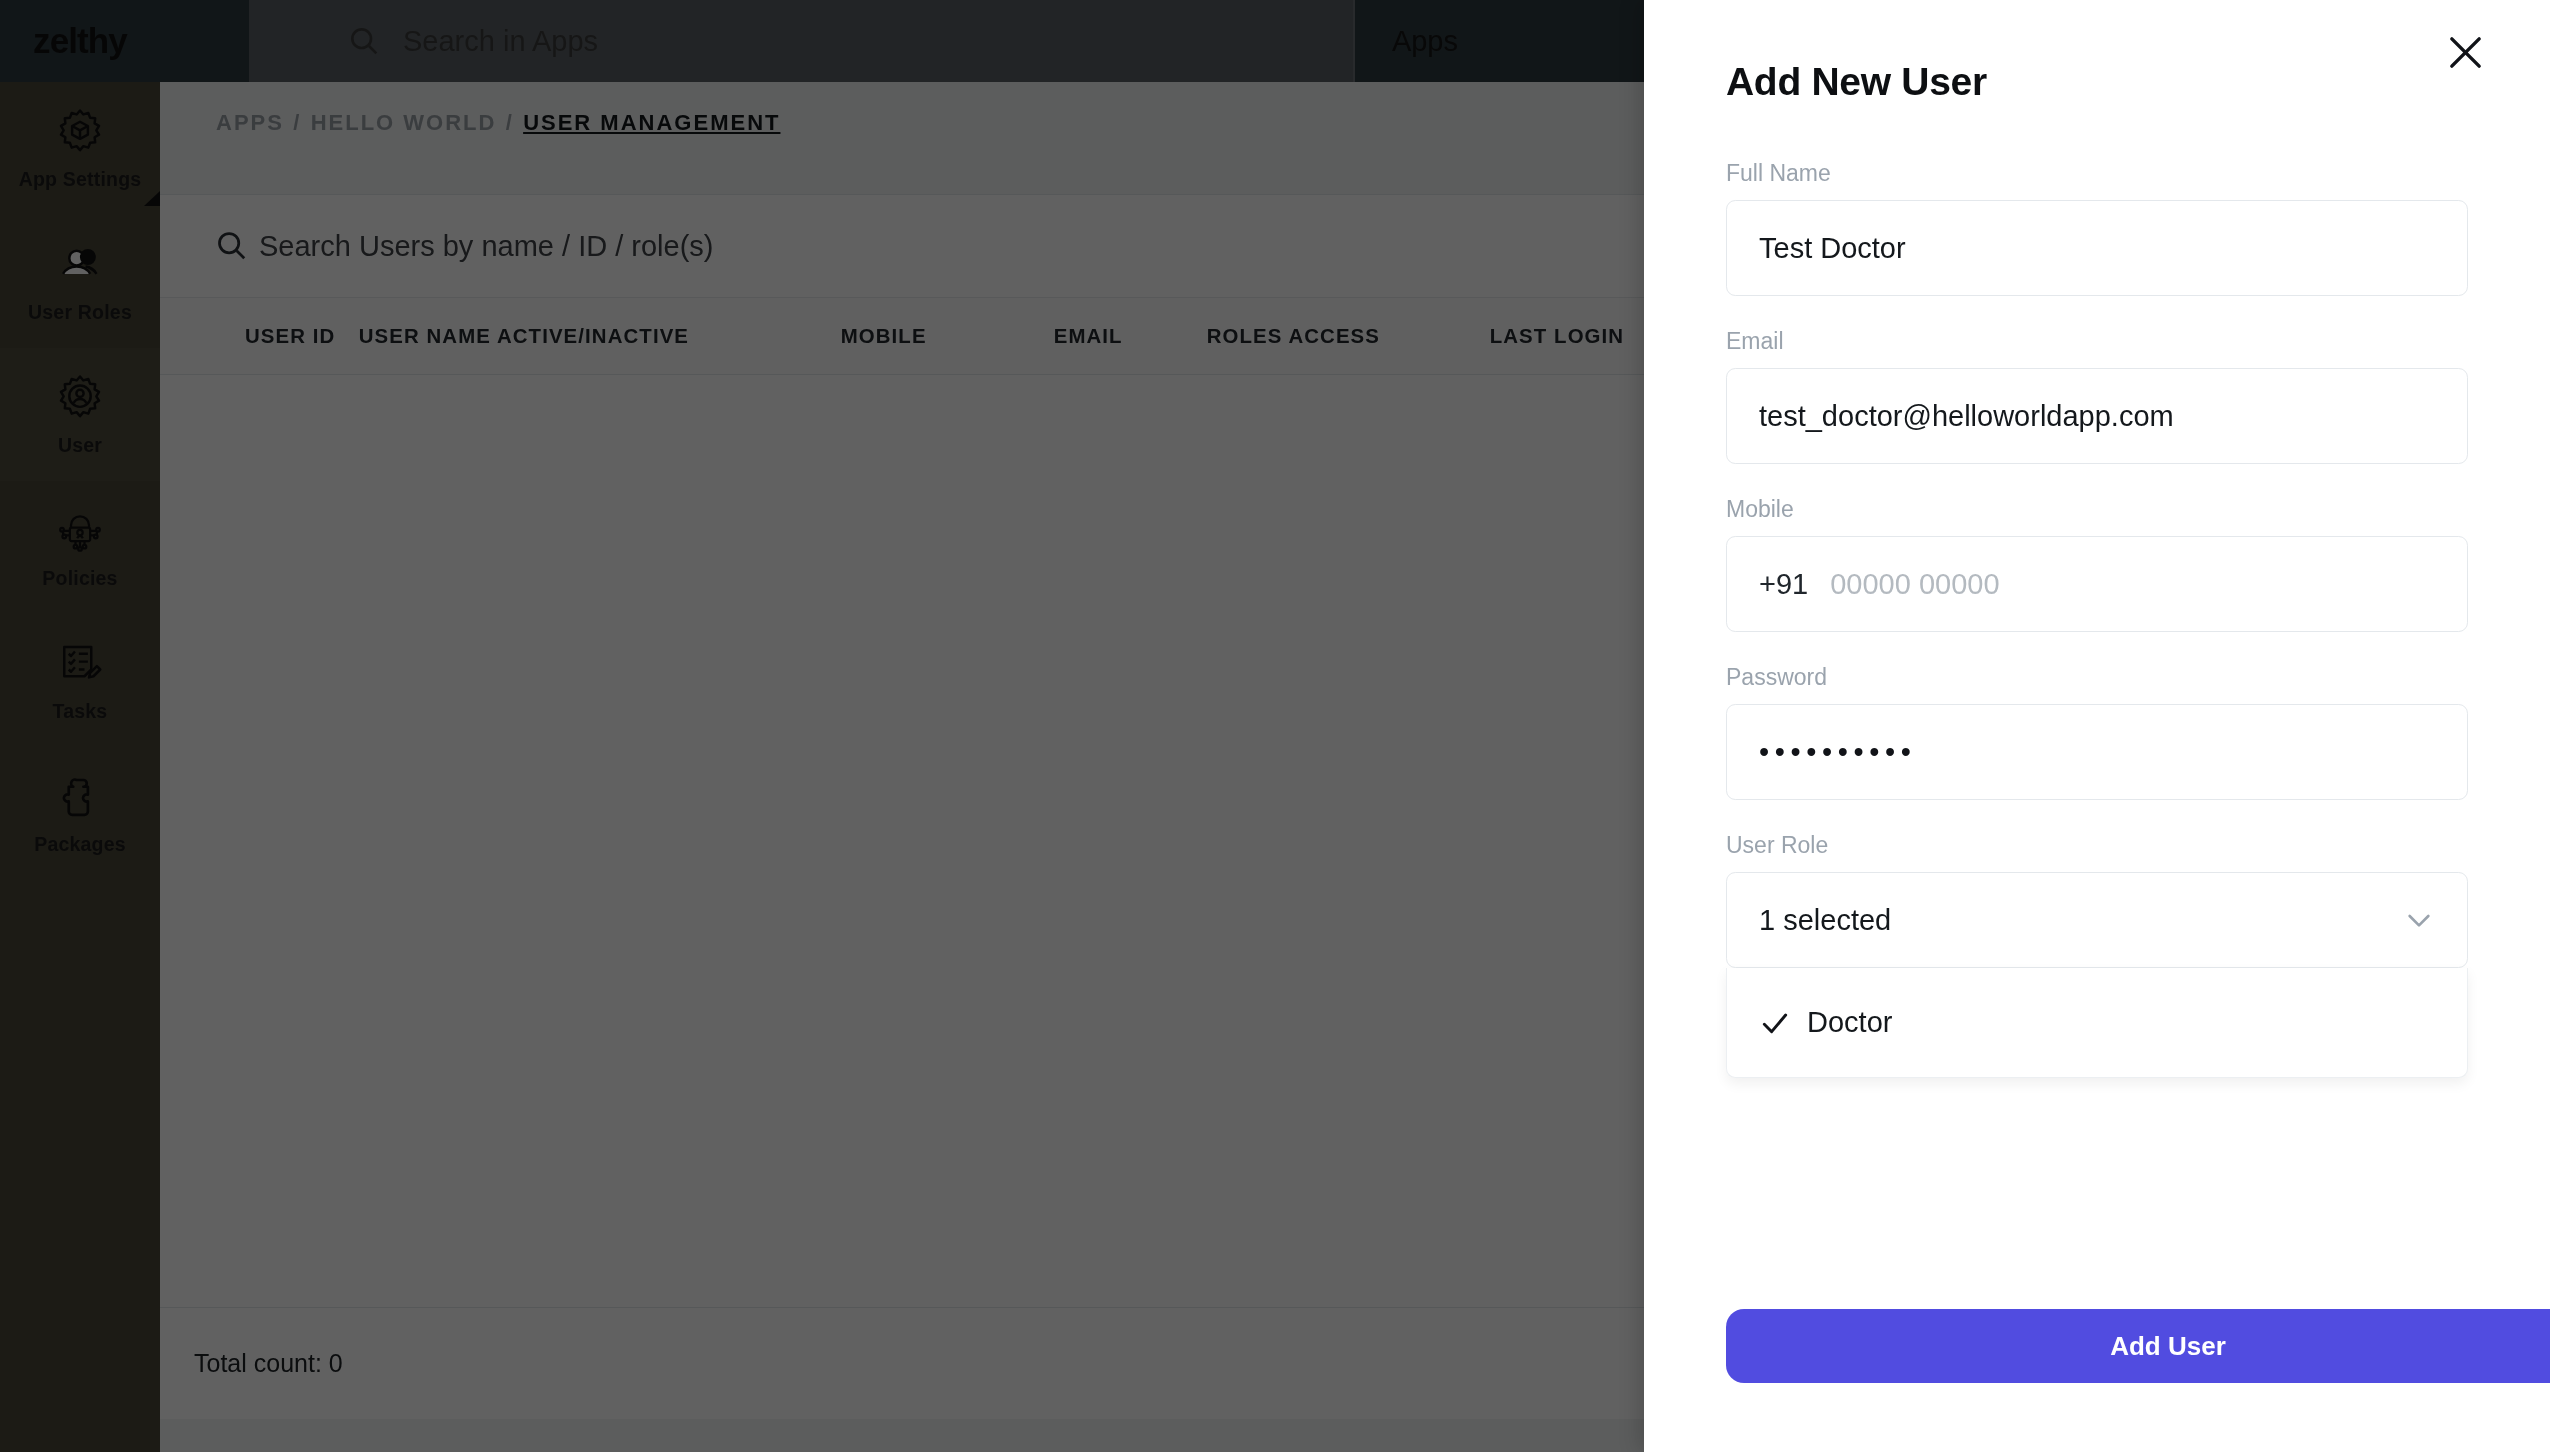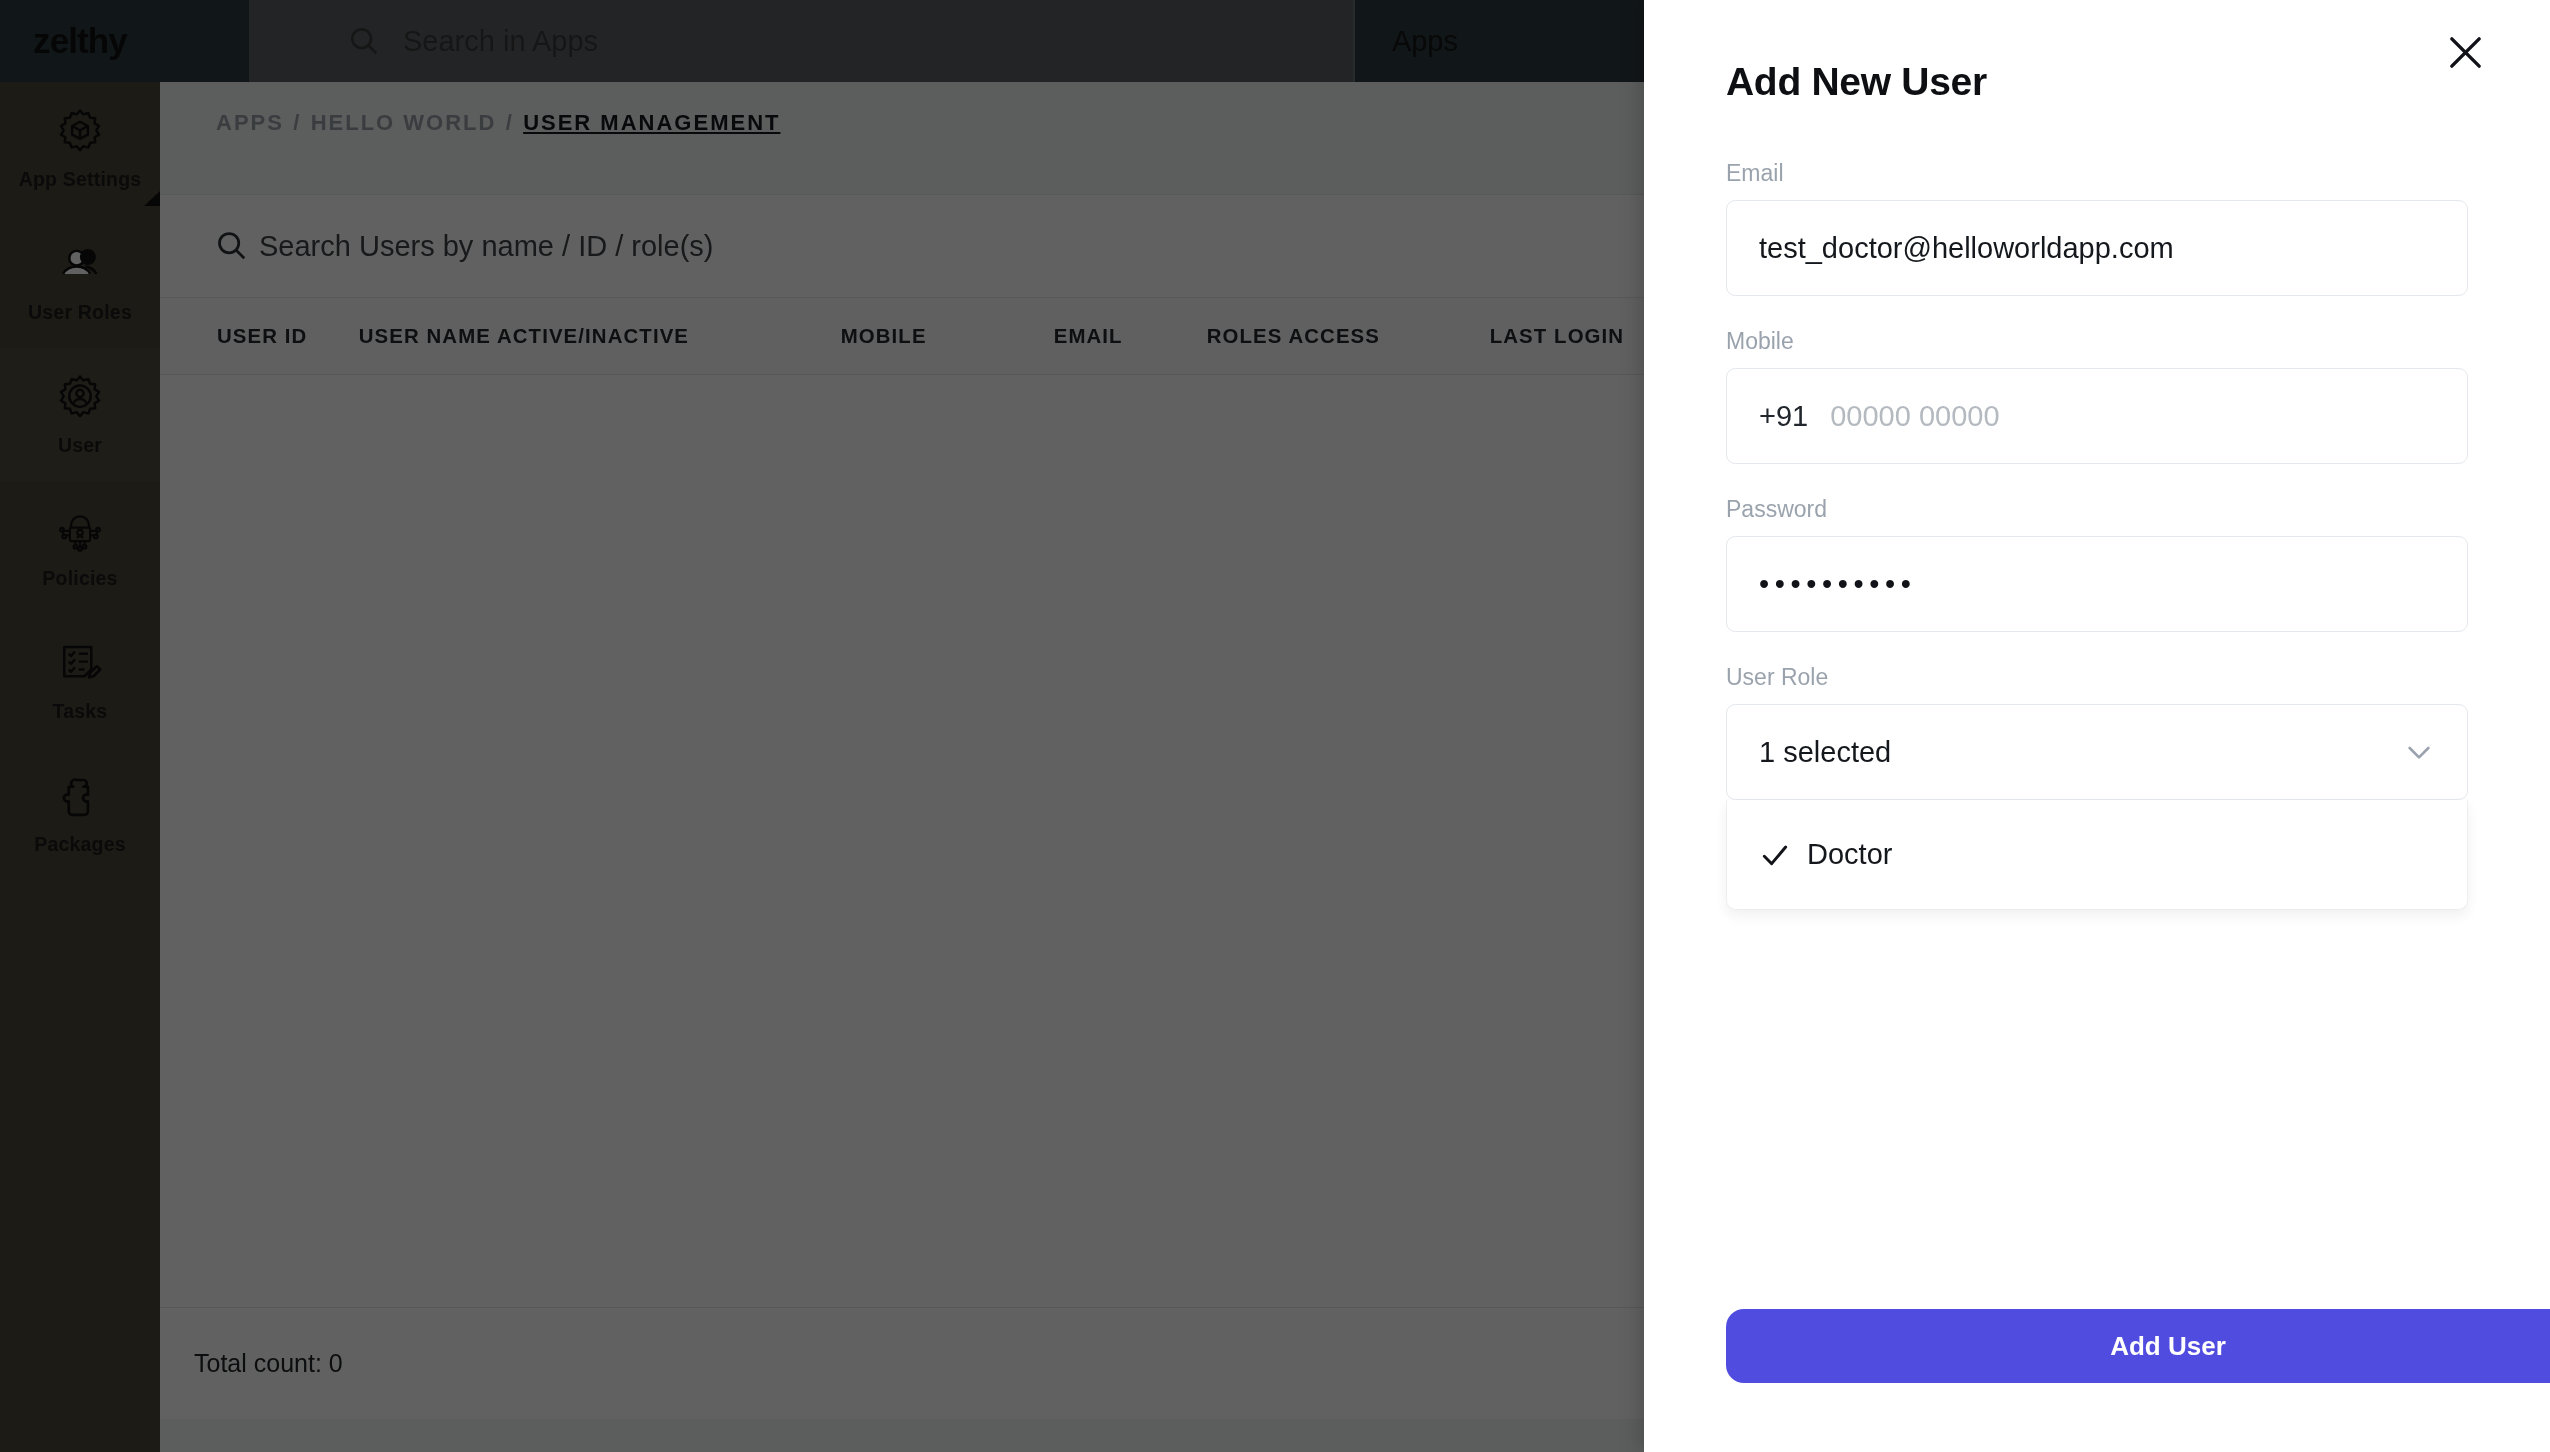--- a/index.html
+++ b/index.html
@@ -411,21 +411,21 @@
         <span>
           <svg width="33" height="33" viewBox="0 0 24 24" fill="none" stroke="#2b3035" stroke-width="2">
             <circle cx="11" cy="11" r="7"></circle>
               <line x1="16.5" y1="16.5" x2="22" y2="22"></line>
           </svg>
         </span>
         <span class="ph">Search Users by name / ID / role(s)</span>
       </div>
 
       <div class="table-head">
-        <div class="th" style="width:195px;padding-left:57px">USER ID</div>
+        <div class="th" style="width:195px;padding-left:85px">USER ID</div>
         <div class="th" style="width:482px">USER NAME ACTIVE/INACTIVE</div>
         <div class="th" style="width:213px">MOBILE</div>
         <div class="th" style="width:153px">EMAIL</div>
         <div class="th" style="width:283px">ROLES ACCESS</div>
         <div class="th" style="width:278px">LAST LOGIN</div>
       </div>
 
       <div class="table-body"></div>
 
       <div class="table-footer">
@@ -444,20 +444,26 @@
 
   <div class="close-btn">
     <svg viewBox="0 0 24 24" fill="none" stroke="#111318" stroke-width="2" stroke-linecap="round">
       <line x1="4" y1="4" x2="20" y2="20"></line>
         <line x1="20" y1="4" x2="4" y2="20"></line>
     </svg>
   </div>
 
   <div class="form">
 
+    <div class="field">
+      <div class="field-label">Full Name</div>
+      <div class="input-box">
+        <span class="input-value">Test Doctor</span>
+      </div>
+    </div>
 
     <div class="field">
       <div class="field-label">Email</div>
       <div class="input-box">
         <span class="input-value">test_doctor@helloworldapp.com</span>
       </div>
     </div>
 
     <div class="field">
       <div class="field-label">Mobile</div>

